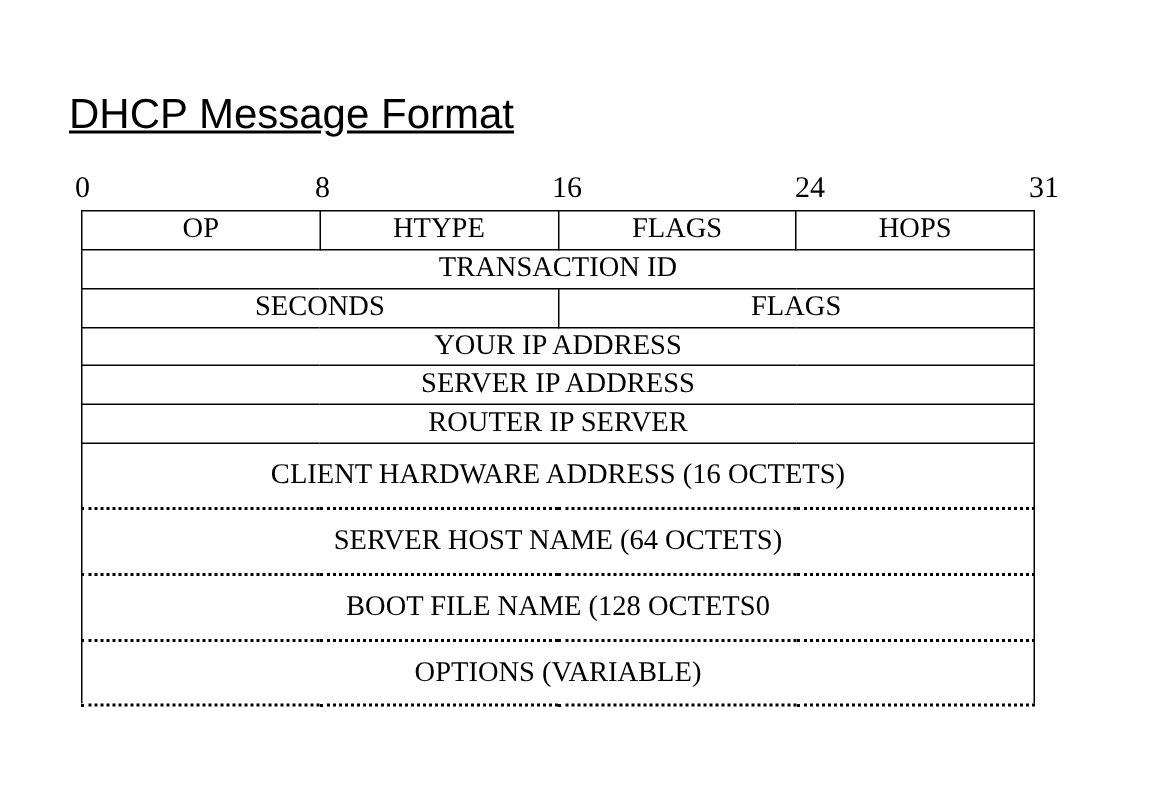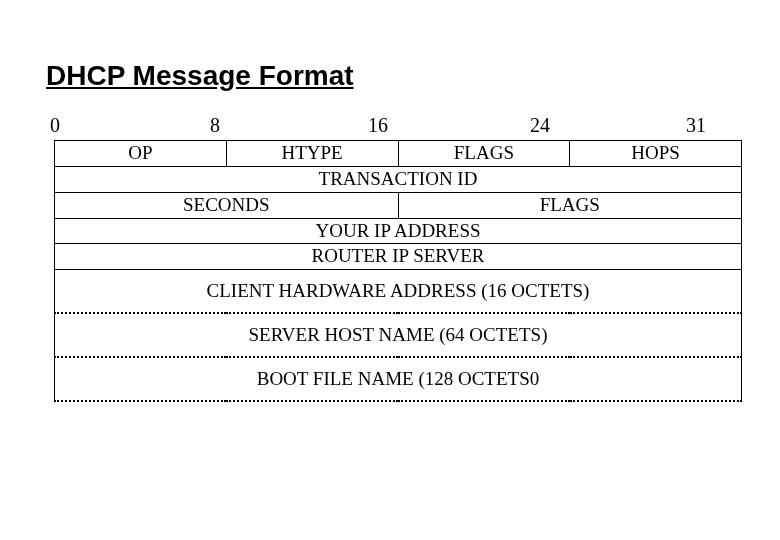--- a/index.html
+++ b/index.html
@@ -9,35 +9,35 @@
     height: 540px;
     background: #fff;
     font-family: "Times New Roman", Times, serif;
     color: #000;
   }
   .wrap {
     padding: 60px 46px 0 46px;
   }
   .title {
     font-family: Arial, Helvetica, sans-serif;
-    font-weight: bold;
+    font-weight: normal;
     font-size: 28px;
     text-decoration: underline;
     margin-bottom: 22px;
   }
   .ruler {
     position: relative;
     height: 26px;
     font-size: 20px;
     width: 660px;
     margin-left: 4px;
   }
   .ruler span { position: absolute; }
   .tbl {
-    width: 688px;
+    width: 636px;
     margin-left: 8px;
     border-collapse: collapse;
     font-size: 19px;
   }
   .tbl td {
     border: 1.5px solid #000;
     text-align: center;
     padding: 1px 0 2px 0;
     line-height: 1.15;
     vertical-align: middle;
@@ -78,26 +78,32 @@
       <td colspan="4">TRANSACTION ID</td>
     </tr>
     <tr>
       <td colspan="2">SECONDS</td>
       <td colspan="2">FLAGS</td>
     </tr>
     <tr>
       <td colspan="4">YOUR IP ADDRESS</td>
     </tr>
     <tr>
+      <td colspan="4">SERVER IP ADDRESS</td>
+    </tr>
+    <tr>
       <td colspan="4">ROUTER IP SERVER</td>
     </tr>
     <tr class="tall dot-bot">
       <td colspan="4">CLIENT HARDWARE ADDRESS (16 OCTETS)</td>
     </tr>
     <tr class="tall dot-top dot-bot">
       <td colspan="4">SERVER HOST NAME (64 OCTETS)</td>
     </tr>
     <tr class="tall dot-top dot-bot">
       <td colspan="4">BOOT FILE NAME (128 OCTETS0</td>
     </tr>
+    <tr class="tall dot-top dot-bot">
+      <td colspan="4">OPTIONS (VARIABLE)</td>
+    </tr>
   </tbody>
     </table>
 </div>
 
 </body></html>

